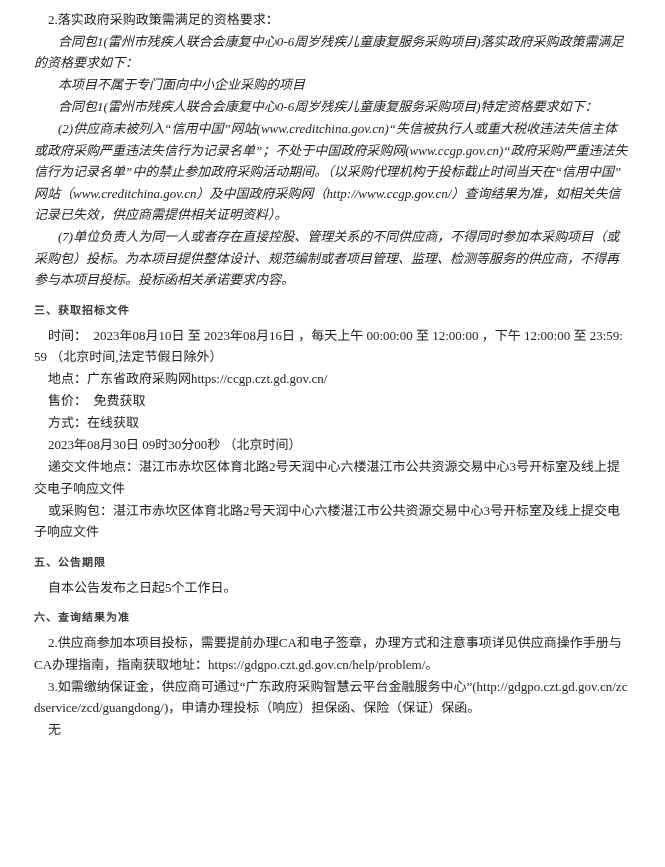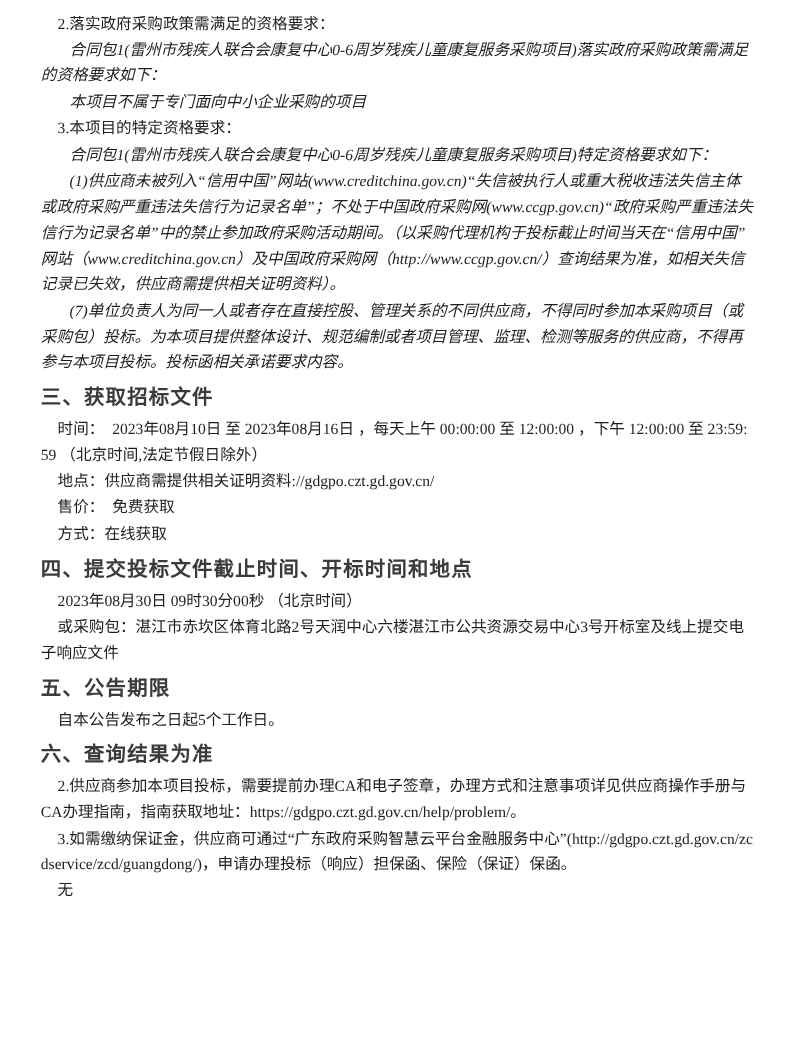--- a/index.html
+++ b/index.html
@@ -21,49 +21,48 @@
     background: #ffffff;
   }
   .para {
     margin: 0.5px 0;
     word-break: break-all;
     white-space: pre-wrap;
   }
   .ind1 { text-indent: 14px; }
   .ind2 { text-indent: 24px; font-style: italic; }
   .sec-h {
-    font-size: 17px;
+    font-size: 11px;
     font-weight: 600;
     color: #3b3b3b;
     margin: 8px 0 4px 0;
     line-height: 22px;
     letter-spacing: 1px;
   }
 </style>
 </head>
 <body>
 
 <div class="doc">
 
   <p class="para ind1">2.落实政府采购政策需满足的资格要求：</p>
   <p class="para ind2">合同包1(雷州市残疾人联合会康复中心0-6周岁残疾儿童康复服务采购项目)落实政府采购政策需满足的资格要求如下：</p>
   <p class="para ind2">本项目不属于专门面向中小企业采购的项目</p>
-  <p class="para ind1">3.本项目的特定资格要求：</p>
   <p class="para ind2">合同包1(雷州市残疾人联合会康复中心0-6周岁残疾儿童康复服务采购项目)特定资格要求如下：</p>
-  <p class="para ind2">(1)供应商未被列入“信用中国”网站(www.creditchina.gov.cn)“失信被执行人或重大税收违法失信主体或政府采购严重违法失信行为记录名单”；不处于中国政府采购网(www.ccgp.gov.cn)“政府采购严重违法失信行为记录名单”中的禁止参加政府采购活动期间。（以采购代理机构于投标截止时间当天在“信用中国”网站（www.creditchina.gov.cn）及中国政府采购网（http://www.ccgp.gov.cn/）查询结果为准，如相关失信记录已失效，供应商需提供相关证明资料）。</p>
+  <p class="para ind2">(2)供应商未被列入“信用中国”网站(www.creditchina.gov.cn)“失信被执行人或重大税收违法失信主体或政府采购严重违法失信行为记录名单”；不处于中国政府采购网(www.ccgp.gov.cn)“政府采购严重违法失信行为记录名单”中的禁止参加政府采购活动期间。（以采购代理机构于投标截止时间当天在“信用中国”网站（www.creditchina.gov.cn）及中国政府采购网（http://www.ccgp.gov.cn/）查询结果为准，如相关失信记录已失效，供应商需提供相关证明资料）。</p>
   <p class="para ind2">(7)单位负责人为同一人或者存在直接控股、管理关系的不同供应商，不得同时参加本采购项目（或采购包）投标。为本项目提供整体设计、规范编制或者项目管理、监理、检测等服务的供应商，不得再参与本项目投标。投标函相关承诺要求内容。</p>
 
   <h2 class="sec-h">三、获取招标文件</h2>
   <p class="para ind1">时间：  2023年08月10日 至 2023年08月16日 ，每天上午 00:00:00 至 12:00:00 ，下午 12:00:00 至 23:59:59 （北京时间,法定节假日除外）</p>
-  <p class="para ind1">地点：供应商需提供相关证明资料://gdgpo.czt.gd.gov.cn/</p>
+  <p class="para ind1">地点：广东省政府采购网https://ccgp.czt.gd.gov.cn/</p>
   <p class="para ind1">售价：  免费获取</p>
   <p class="para ind1">方式：在线获取</p>
 
-  <h2 class="sec-h">四、提交投标文件截止时间、开标时间和地点</h2>
   <p class="para ind1">2023年08月30日 09时30分00秒 （北京时间）</p>
+  <p class="para ind1">递交文件地点：湛江市赤坎区体育北路2号天润中心六楼湛江市公共资源交易中心3号开标室及线上提交电子响应文件</p>
   <p class="para ind1">或采购包：湛江市赤坎区体育北路2号天润中心六楼湛江市公共资源交易中心3号开标室及线上提交电子响应文件</p>
 
   <h2 class="sec-h">五、公告期限</h2>
   <p class="para ind1">自本公告发布之日起5个工作日。</p>
 
   <h2 class="sec-h">六、查询结果为准</h2>
   <p class="para ind1">2.供应商参加本项目投标，需要提前办理CA和电子签章，办理方式和注意事项详见供应商操作手册与CA办理指南，指南获取地址：https://gdgpo.czt.gd.gov.cn/help/problem/。</p>
   <p class="para ind1">3.如需缴纳保证金，供应商可通过“广东政府采购智慧云平台金融服务中心”(http://gdgpo.czt.gd.gov.cn/zcdservice/zcd/guangdong/)，申请办理投标（响应）担保函、保险（保证）保函。</p>
   <p class="para ind1">无</p>
 

